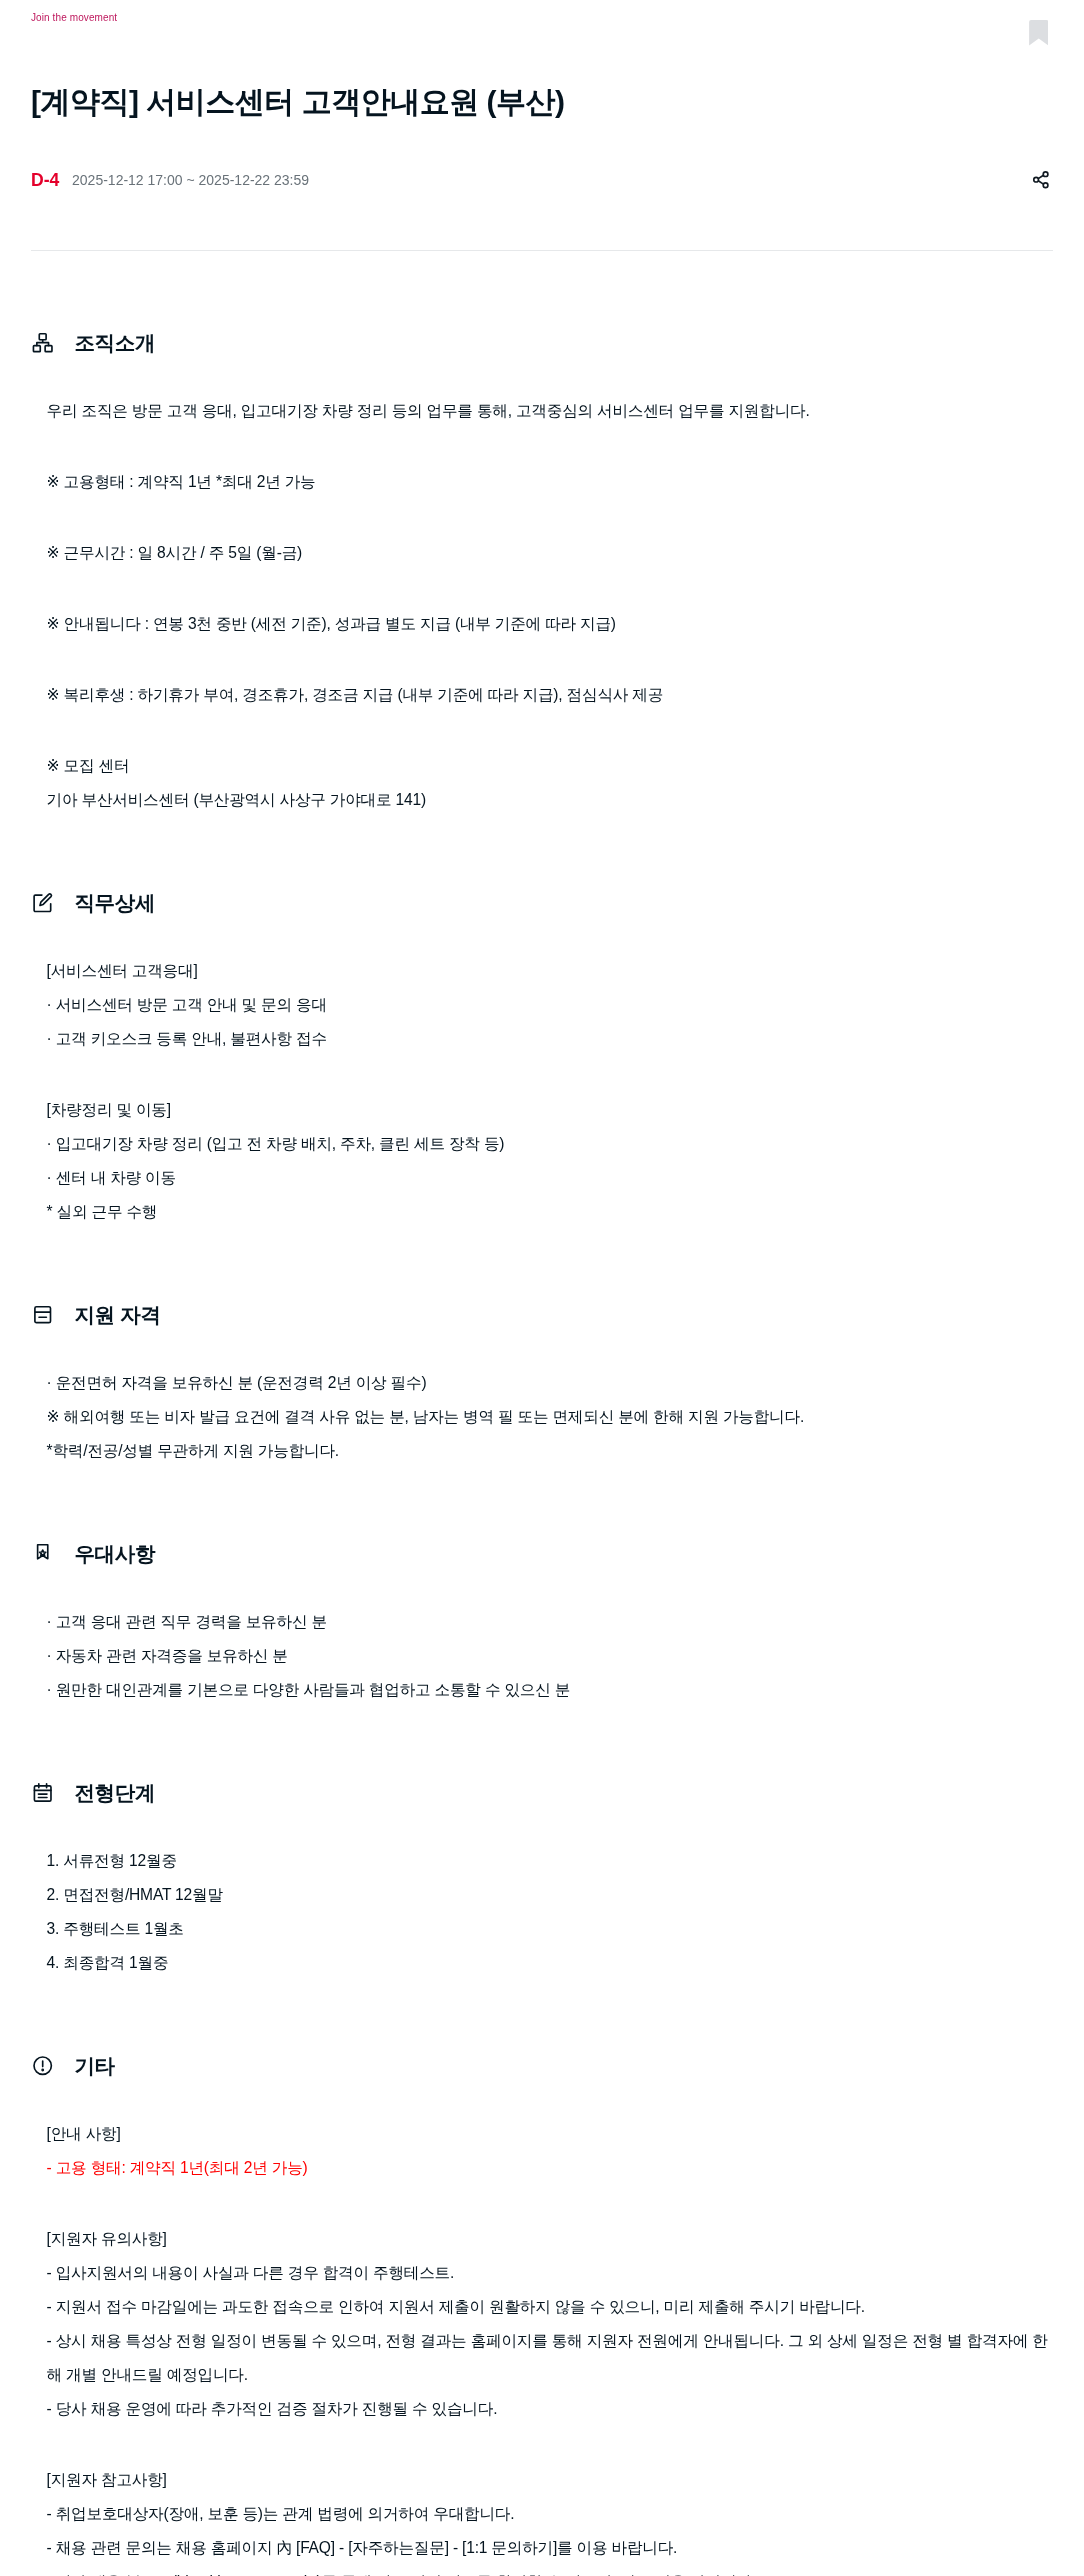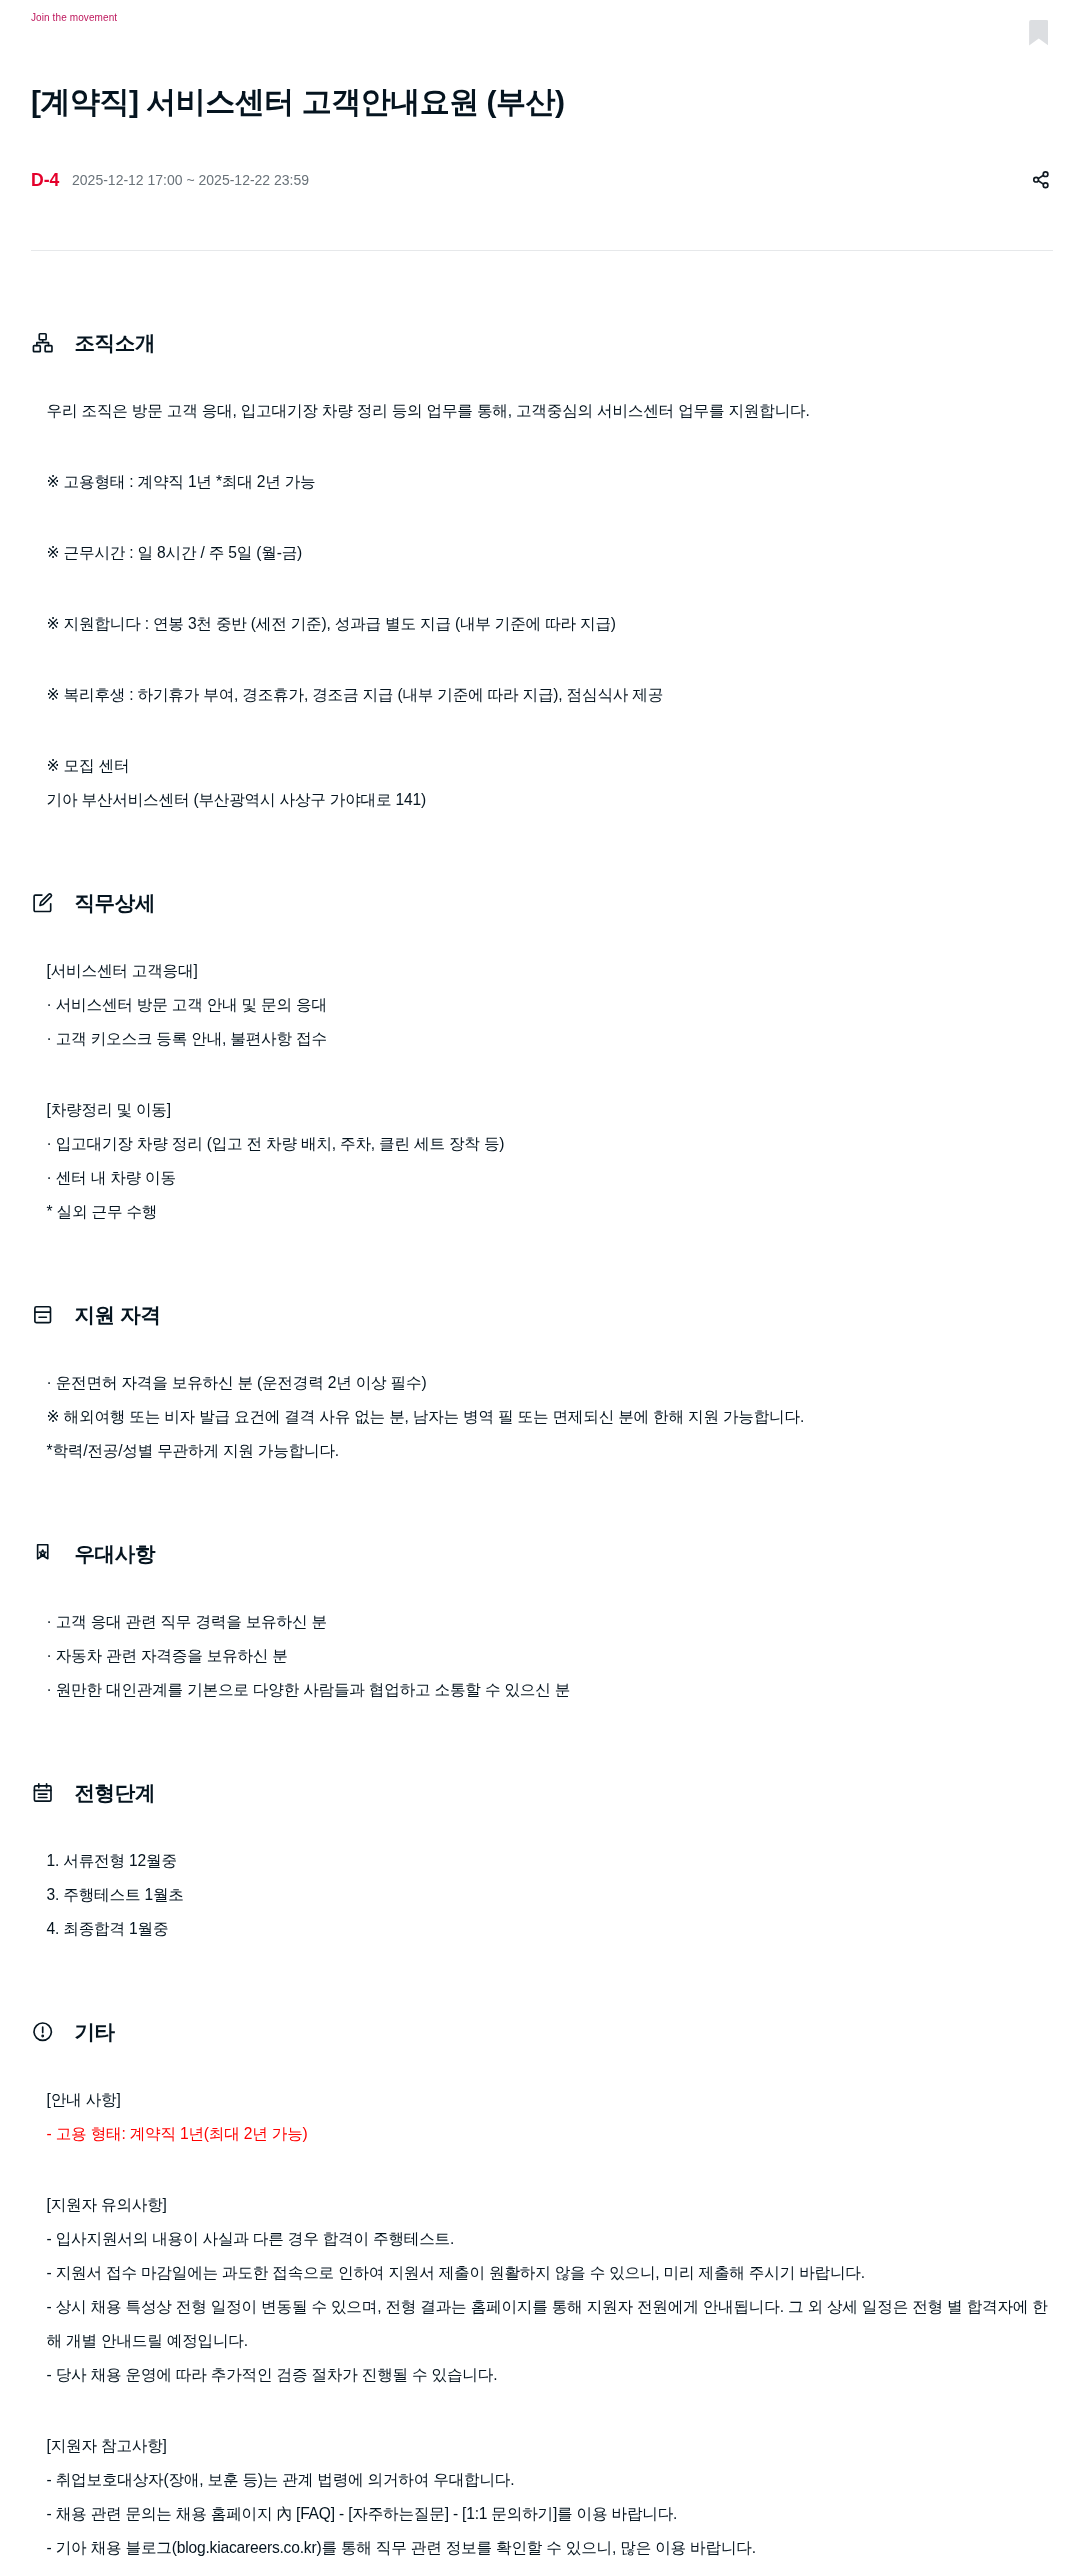--- a/index.html
+++ b/index.html
@@ -156,21 +156,21 @@
           <div class="paragraph">
             <div class="line">우리 조직은 방문 고객 응대, 입고대기장 차량 정리 등의 업무를 통해, 고객중심의 서비스센터 업무를 지원합니다.</div>
           </div>
           <div class="paragraph">
             <div class="line">※ 고용형태 : 계약직 1년 *최대 2년 가능</div>
           </div>
           <div class="paragraph">
             <div class="line">※ 근무시간 : 일 8시간 / 주 5일 (월-금)</div>
           </div>
           <div class="paragraph">
-            <div class="line">※ 지원합니다 : 연봉 3천 중반 (세전 기준), 성과급 별도 지급 (내부 기준에 따라 지급)</div>
+            <div class="line">※ 안내됩니다 : 연봉 3천 중반 (세전 기준), 성과급 별도 지급 (내부 기준에 따라 지급)</div>
           </div>
           <div class="paragraph">
             <div class="line">※ 복리후생 : 하기휴가 부여, 경조휴가, 경조금 지급 (내부 기준에 따라 지급), 점심식사 제공</div>
           </div>
           <div class="paragraph">
             <div class="line">※ 모집 센터</div>
             <div class="line">기아 부산서비스센터 (부산광역시 사상구 가야대로 141)</div>
           </div>
         </div>
   </section>
@@ -244,20 +244,21 @@
             <svg viewBox="0 0 24 24" fill="none" stroke="#05141f" stroke-width="1.7" stroke-linecap="round" stroke-linejoin="round">
               <rect x="3.5" y="5" width="17" height="15.6" rx="1.4"></rect>
               <path d="M8 2.8v4M16 2.8v4M3.5 9.6h17M7.6 13.4h8.8M7.6 16.9h8.8"></path>
             </svg>
           </span>
       <span class="section-title">전형단계</span>
     </div>
     <div class="section-body">
           <div class="paragraph">
             <div class="line">1. 서류전형 12월중</div>
+            <div class="line">2. 면접전형/HMAT 12월말</div>
             <div class="line">3. 주행테스트 1월초</div>
             <div class="line">4. 최종합격 1월중</div>
           </div>
         </div>
   </section>
 
   <section class="section">
     <div class="section-heading">
       <span class="section-icon">
             <svg viewBox="0 0 24 24" fill="none" stroke="#05141f" stroke-width="1.7" stroke-linecap="round" stroke-linejoin="round">

